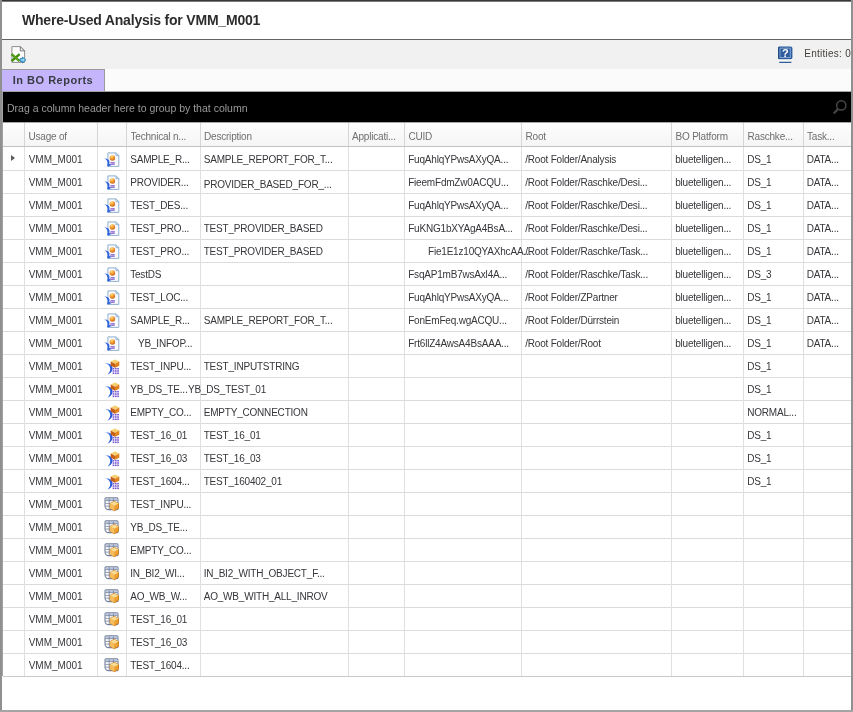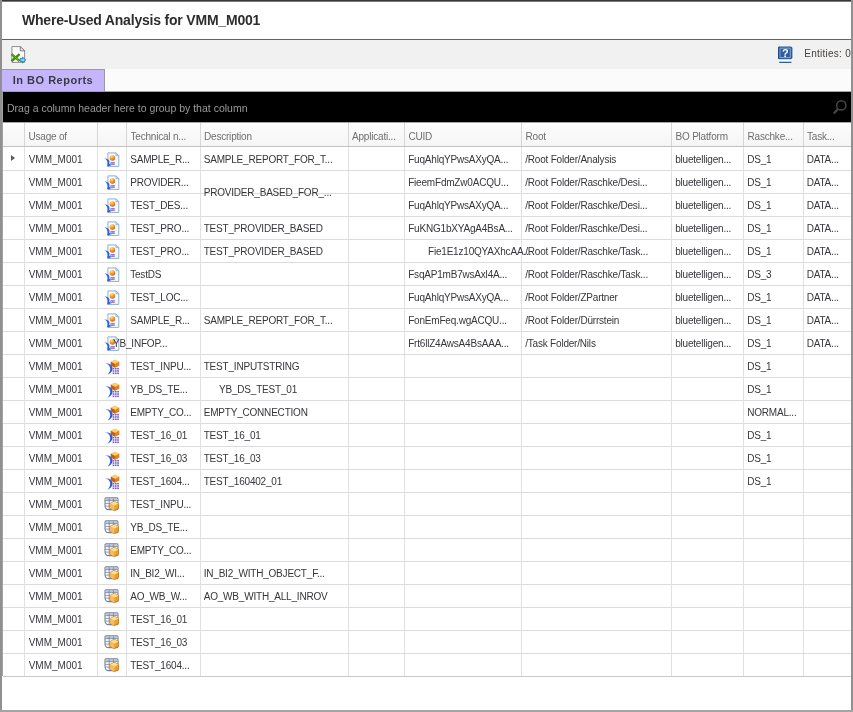--- a/index.html
+++ b/index.html
@@ -133,21 +133,21 @@
 <path d="M12,0.9 V3.7 H14.8 Z" fill="#eef4fa" stroke="#8fafcf" stroke-width="0.9"></path>
 <path d="M0.4,6.2 C2.6,7.4 3.6,9 3.7,11.3 C3.8,12.4 3.5,13.3 2.8,14.3 C4.6,13.3 5.6,11.7 5.5,9.8 C5.4,7.9 3.6,6.5 0.4,6.2 Z" fill="#2e63e0"></path>
 <polygon points="4,11 7.6,12.9 3.5,14.7" fill="#2e63e0"></polygon>
 <rect x="6.3" y="10.1" width="4.7" height="2.8" rx="0.8" fill="#9a7cd4"></rect>
 <circle cx="7.3" cy="11.5" r="0.45" fill="#ece6fa"></circle>
     <circle cx="9" cy="11.5" r="0.45" fill="#ece6fa"></circle>
     <circle cx="10.6" cy="11.5" r="0.45" fill="#ece6fa"></circle>
 <circle cx="8.4" cy="5.9" r="2.75" fill="url(#gball)"></circle>
 </svg>
 <div class="cell" style="left:130.2px;top:170px;width:68.3px">PROVIDER...</div>
-<div class="cell" style="left:203.7px;top:180px;width:142.8px">PROVIDER_BASED_FOR_...</div>
+<div class="cell" style="left:203.7px;top:172px;width:142.8px">PROVIDER_BASED_FOR_...</div>
 <div class="cell" style="left:408.2px;top:170px;width:111.8px">FieemFdmZw0ACQU...</div>
 <div class="cell" style="left:525.2px;top:170px;width:144.8px">/Root Folder/Raschke/Desi...</div>
 <div class="cell" style="left:675.2px;top:170px;width:66.8px">bluetelligen...</div>
 <div class="cell" style="left:747.2px;top:170px;width:54.3px">DS_1</div>
 <div class="cell" style="left:806.7px;top:170px;width:41.3px">DATA...</div>
 <div class="cell" style="left:28.7px;top:193px;width:67px;letter-spacing:0">VMM_M001</div>
 <svg class="ric" style="left:104px;top:198px" width="16" height="16" viewBox="0 0 16 16">
 <path d="M3.9,0.9 H12 L14.8,3.7 V14.4 H3.9 Z" fill="#f8fafd" stroke="#8fafcf" stroke-width="1"></path>
 <path d="M12,0.9 V3.7 H14.8 Z" fill="#eef4fa" stroke="#8fafcf" stroke-width="0.9"></path>
 <path d="M0.4,6.2 C2.6,7.4 3.6,9 3.7,11.3 C3.8,12.4 3.5,13.3 2.8,14.3 C4.6,13.3 5.6,11.7 5.5,9.8 C5.4,7.9 3.6,6.5 0.4,6.2 Z" fill="#2e63e0"></path>
@@ -262,23 +262,23 @@
 <path d="M3.9,0.9 H12 L14.8,3.7 V14.4 H3.9 Z" fill="#f8fafd" stroke="#8fafcf" stroke-width="1"></path>
 <path d="M12,0.9 V3.7 H14.8 Z" fill="#eef4fa" stroke="#8fafcf" stroke-width="0.9"></path>
 <path d="M0.4,6.2 C2.6,7.4 3.6,9 3.7,11.3 C3.8,12.4 3.5,13.3 2.8,14.3 C4.6,13.3 5.6,11.7 5.5,9.8 C5.4,7.9 3.6,6.5 0.4,6.2 Z" fill="#2e63e0"></path>
 <polygon points="4,11 7.6,12.9 3.5,14.7" fill="#2e63e0"></polygon>
 <rect x="6.3" y="10.1" width="4.7" height="2.8" rx="0.8" fill="#9a7cd4"></rect>
 <circle cx="7.3" cy="11.5" r="0.45" fill="#ece6fa"></circle>
     <circle cx="9" cy="11.5" r="0.45" fill="#ece6fa"></circle>
     <circle cx="10.6" cy="11.5" r="0.45" fill="#ece6fa"></circle>
 <circle cx="8.4" cy="5.9" r="2.75" fill="url(#gball)"></circle>
 </svg>
-<div class="cell" style="left:113px;top:331px;width:68.3px">YB_INFOP...</div>
+<div class="cell" style="left:138px;top:331px;width:68.3px">YB_INFOP...</div>
 <div class="cell" style="left:408.2px;top:331px;width:111.8px">Frt6llZ4AwsA4BsAAA...</div>
-<div class="cell" style="left:525.2px;top:331px;width:144.8px">/Task Folder/Nils</div>
+<div class="cell" style="left:525.2px;top:331px;width:144.8px">/Root Folder/Root</div>
 <div class="cell" style="left:675.2px;top:331px;width:66.8px">bluetelligen...</div>
 <div class="cell" style="left:747.2px;top:331px;width:54.3px">DS_1</div>
 <div class="cell" style="left:806.7px;top:331px;width:41.3px">DATA...</div>
 <div class="cell" style="left:28.7px;top:354px;width:67px;letter-spacing:0">VMM_M001</div>
 <svg class="ric" style="left:104px;top:359px" width="16" height="16" viewBox="0 0 16 16">
 <path d="M0.9,4.2 C4.2,5 5.9,6.9 6.2,9.6 C6.4,11.8 5.6,13.7 3.6,15.5 C7.3,14.2 9,11.5 8.4,8.3 C7.8,5.5 5.3,3.9 0.9,4.2 Z" fill="url(#gsw)"></path>
 <polygon points="11,0.5 15.3,2.6 11,4.7 6.7,2.6" fill="#f7cf6d"></polygon>
 <polygon points="15.3,2.6 15.3,6.7 11,8.8 11,4.7" fill="#e2821f"></polygon>
 <polygon points="6.7,2.6 11,4.7 11,8.8 6.7,6.7" fill="#c4601a"></polygon>
 <g fill="#7a5ad0">
@@ -308,21 +308,21 @@
       <rect x="13.2" y="8.9" width="1.7" height="1.6"></rect>
 <rect x="8.6" y="11.2" width="1.7" height="1.6"></rect>
       <rect x="10.9" y="11.2" width="1.7" height="1.6"></rect>
       <rect x="13.2" y="11.2" width="1.7" height="1.6"></rect>
 <rect x="8.6" y="13.5" width="1.7" height="1.6"></rect>
       <rect x="10.9" y="13.5" width="1.7" height="1.6"></rect>
       <rect x="13.2" y="13.5" width="1.7" height="1.6"></rect>
 </g>
 </svg>
 <div class="cell" style="left:130.2px;top:377px;width:68.3px">YB_DS_TE...</div>
-<div class="cell" style="left:219px;top:377px;width:142.8px">YB_DS_TEST_01</div>
+<div class="cell" style="left:188px;top:377px;width:142.8px">YB_DS_TEST_01</div>
 <div class="cell" style="left:747.2px;top:377px;width:54.3px">DS_1</div>
 <div class="cell" style="left:28.7px;top:400px;width:67px;letter-spacing:0">VMM_M001</div>
 <svg class="ric" style="left:104px;top:405px" width="16" height="16" viewBox="0 0 16 16">
 <path d="M0.9,4.2 C4.2,5 5.9,6.9 6.2,9.6 C6.4,11.8 5.6,13.7 3.6,15.5 C7.3,14.2 9,11.5 8.4,8.3 C7.8,5.5 5.3,3.9 0.9,4.2 Z" fill="url(#gsw)"></path>
 <polygon points="11,0.5 15.3,2.6 11,4.7 6.7,2.6" fill="#f7cf6d"></polygon>
 <polygon points="15.3,2.6 15.3,6.7 11,8.8 11,4.7" fill="#e2821f"></polygon>
 <polygon points="6.7,2.6 11,4.7 11,8.8 6.7,6.7" fill="#c4601a"></polygon>
 <g fill="#7a5ad0">
 <rect x="8.6" y="8.9" width="1.7" height="1.6"></rect>
       <rect x="10.9" y="8.9" width="1.7" height="1.6"></rect>

